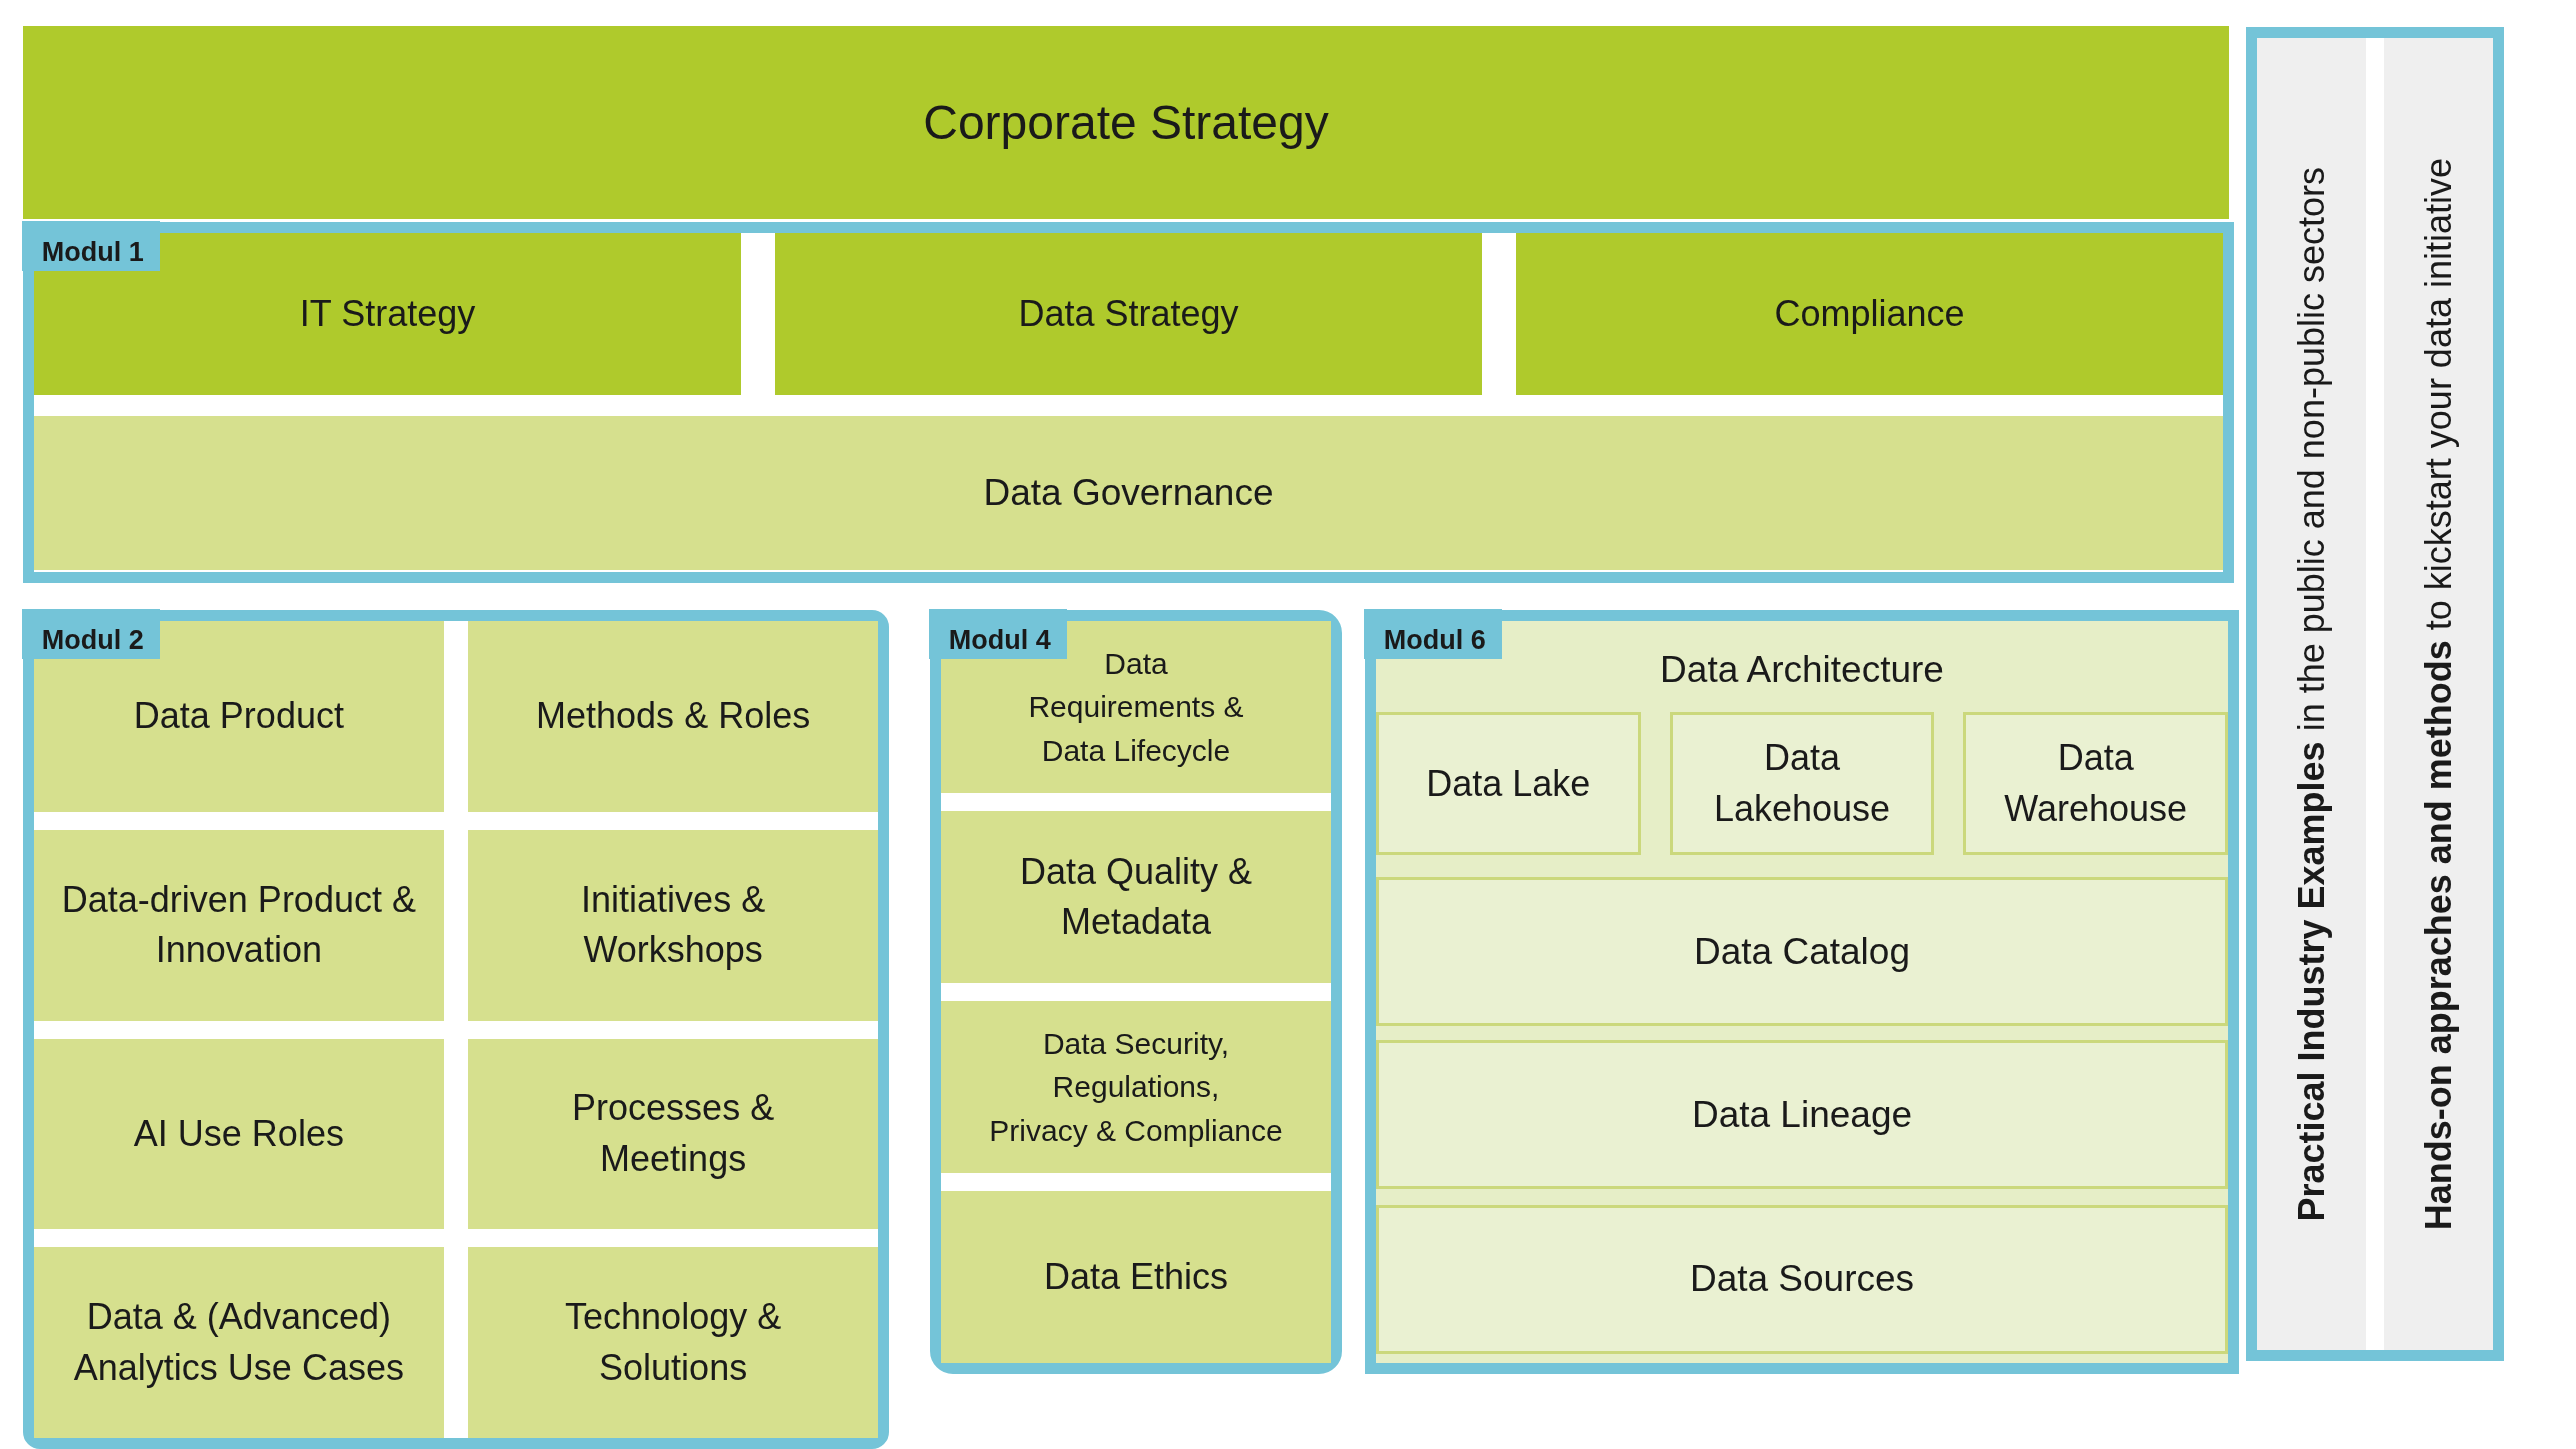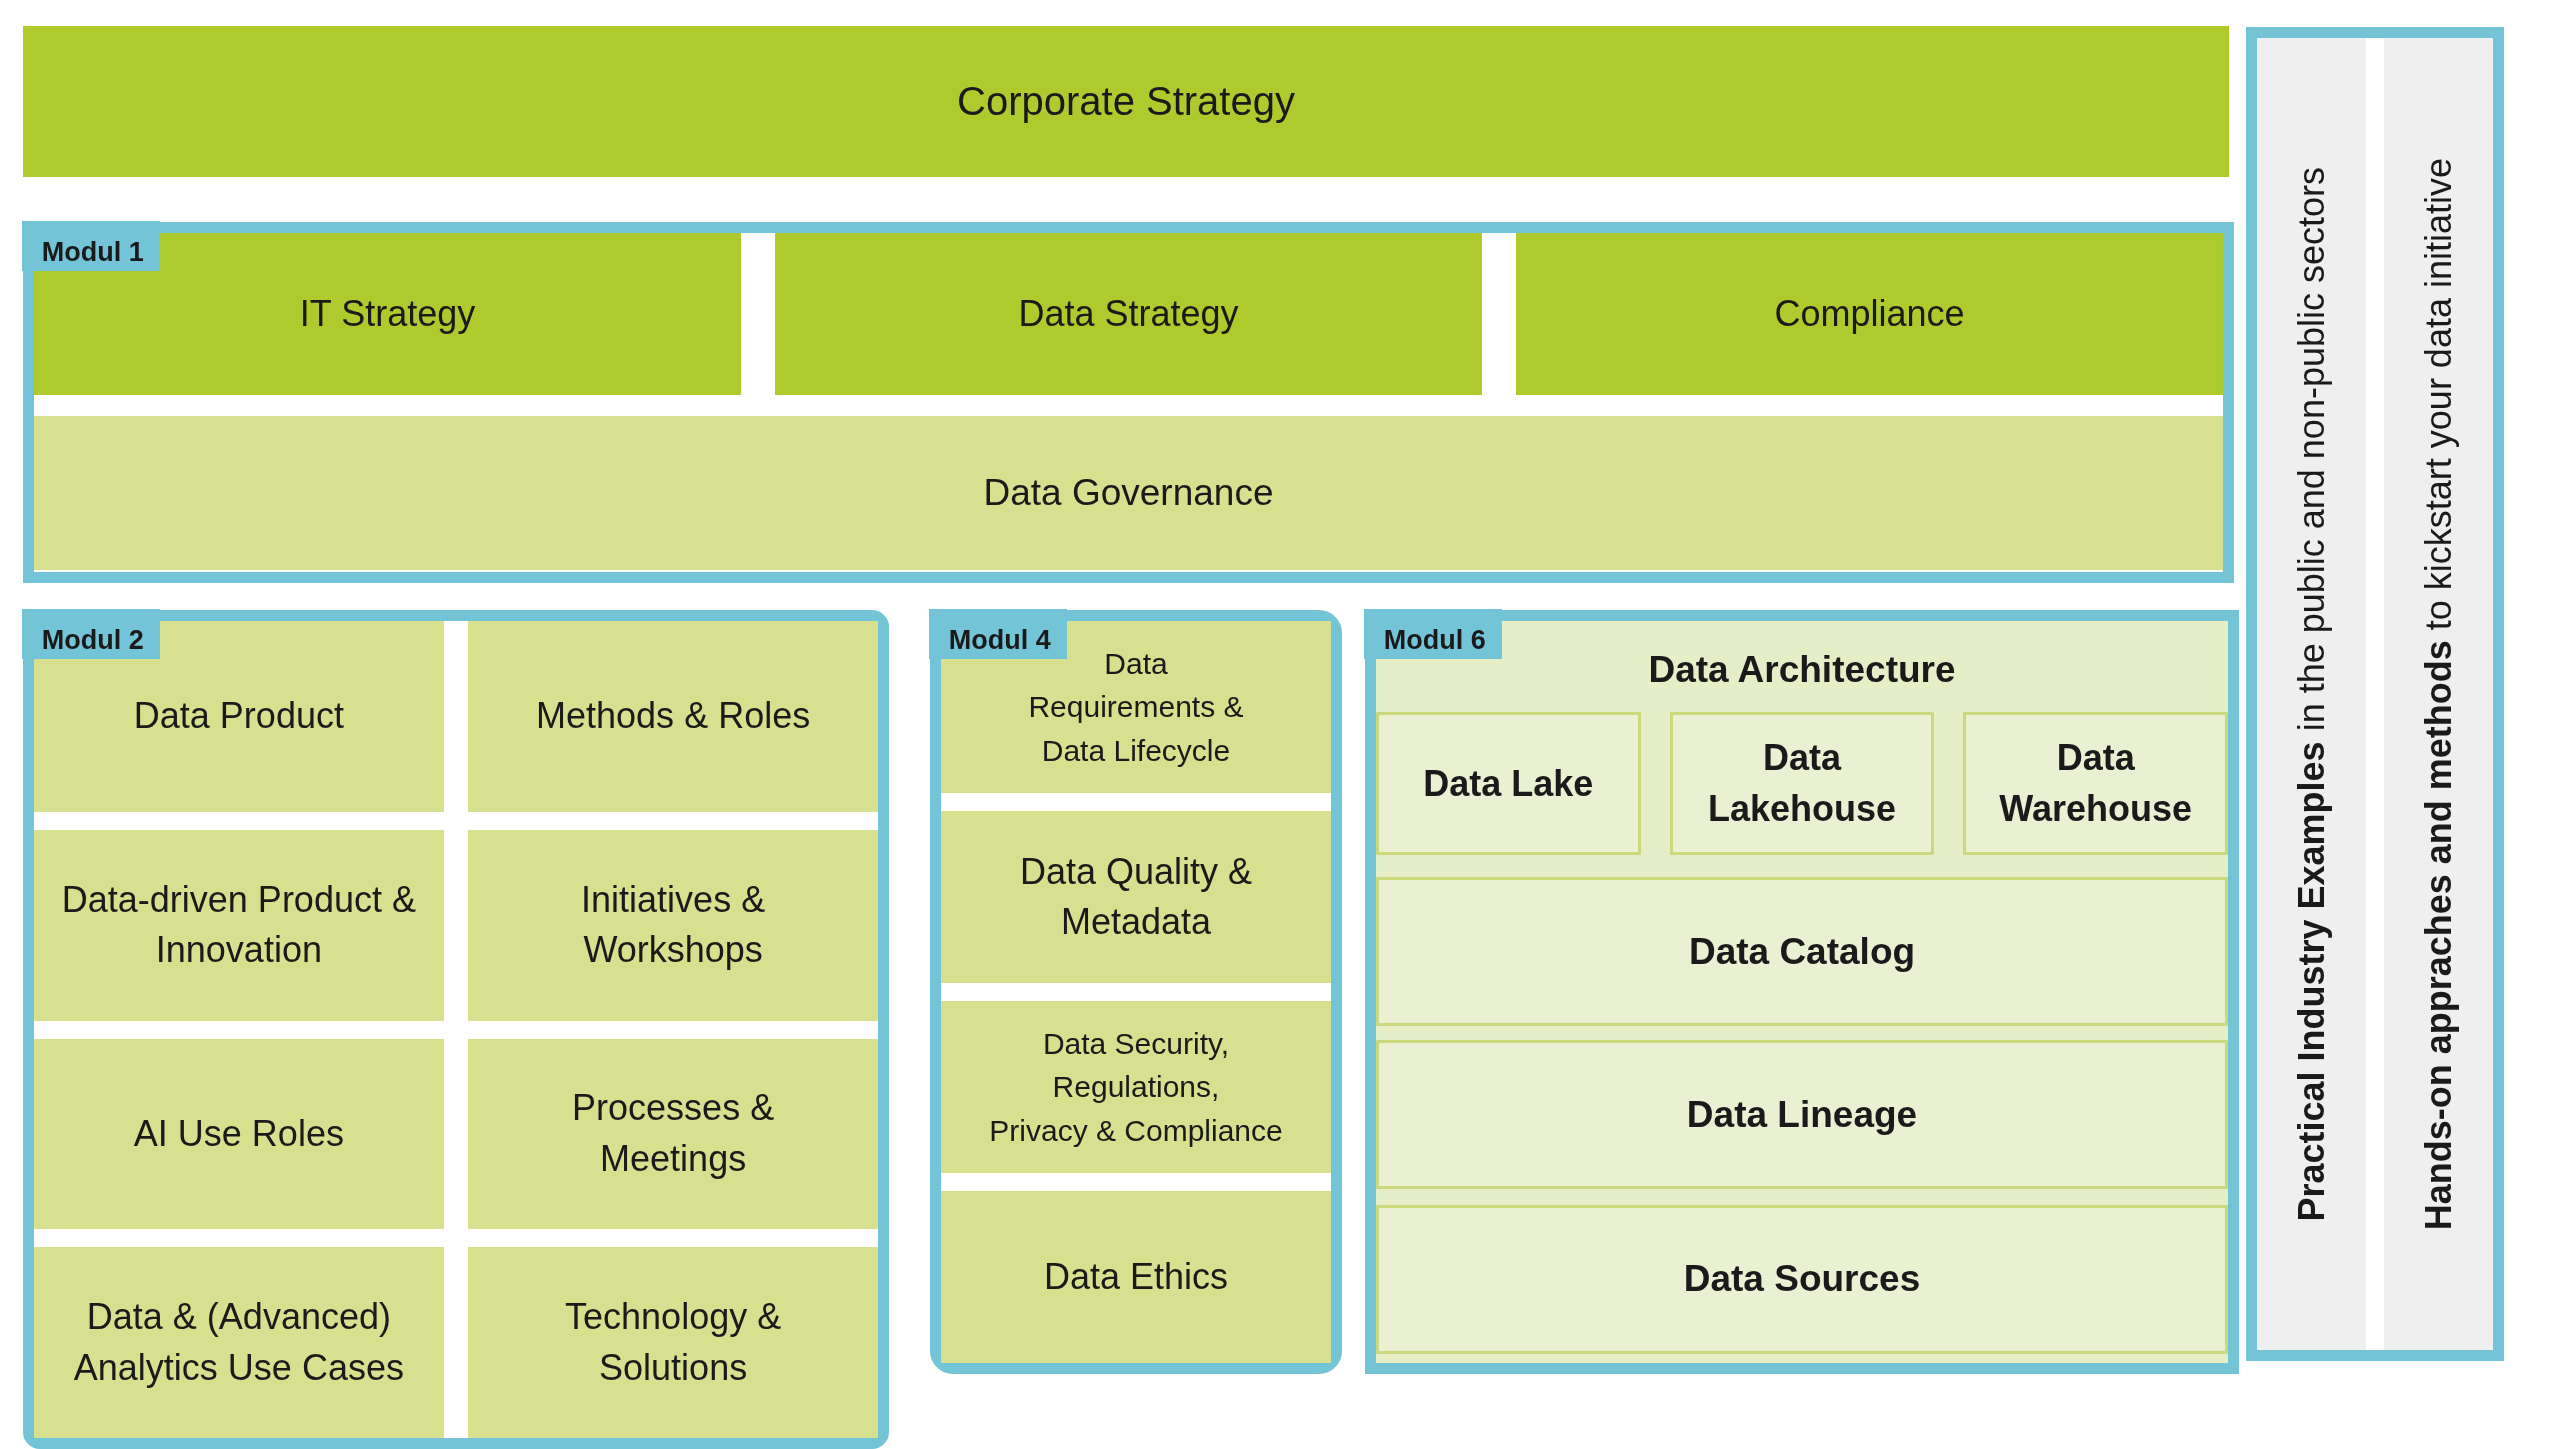--- a/index.html
+++ b/index.html
@@ -5,23 +5,23 @@
   html,body{margin:0;padding:0;background:#ffffff;}
   body{
     width:2576px;height:1449px;position:relative;overflow:hidden;
     font-family:"Liberation Sans","DejaVu Sans",sans-serif;
     color:#1a1a1a;
   }
   .abs{position:absolute;box-sizing:border-box;}
 
   
   .corp{
-    left:23px;top:26.4px;width:2206px;height:151px;
+    left:23px;top:26.4px;width:2206px;height:193px;
     background:#afca2c;display:flex;align-items:center;justify-content:center;
-    font-size:40px;
+    font-size:48px;
   }
 
   
   .frame{
     border:11.6px solid #74c4d8;background:#ffffff;
   }
   .tab{
     position:absolute;top:-11.6px;left:-11.6px;width:138px;height:50px;
     background:#74c4d8;display:flex;align-items:flex-end;
     padding:0 6.4px 3.9px 19.3px;box-sizing:border-box;
@@ -48,21 +48,21 @@
       display:grid;grid-template-columns:1fr 1fr;grid-template-rows:repeat(4,1fr);
       column-gap:24.5px;row-gap:18px;border-radius:17px;}
   
   .m4{left:930px;top:610px;width:412px;height:764px;
       display:grid;grid-template-columns:1fr;grid-template-rows:repeat(4,1fr);
       row-gap:18px;border-radius:23px;}
 
   
   .m3{left:1365px;top:610px;width:874px;height:764px;}
   .m3-panel{width:100%;height:100%;background:#e6eec7;box-sizing:border-box;
-            padding:0 0;font-weight:bold;}
+            padding:0 0;}
   .m3-title{padding-top:28px;text-align:center;font-size:37px;height:44px;}
   .m3-storage{margin-top:19.3px;height:143px;display:flex;gap:29px;}
   .pbox{flex:1;background:#eaf1d2;border:3.2px solid #cbd87c;
         display:flex;align-items:center;justify-content:center;text-align:center;
         box-sizing:border-box;}
   .m3-stack{background:#eaf1d2;border:3.2px solid #cbd87c;height:149px;
         display:flex;align-items:center;justify-content:center;text-align:center;
         box-sizing:border-box;font-size:37px;}
   .st-catalog{margin-top:22px;}
   .st-lineage{margin-top:14px;}

